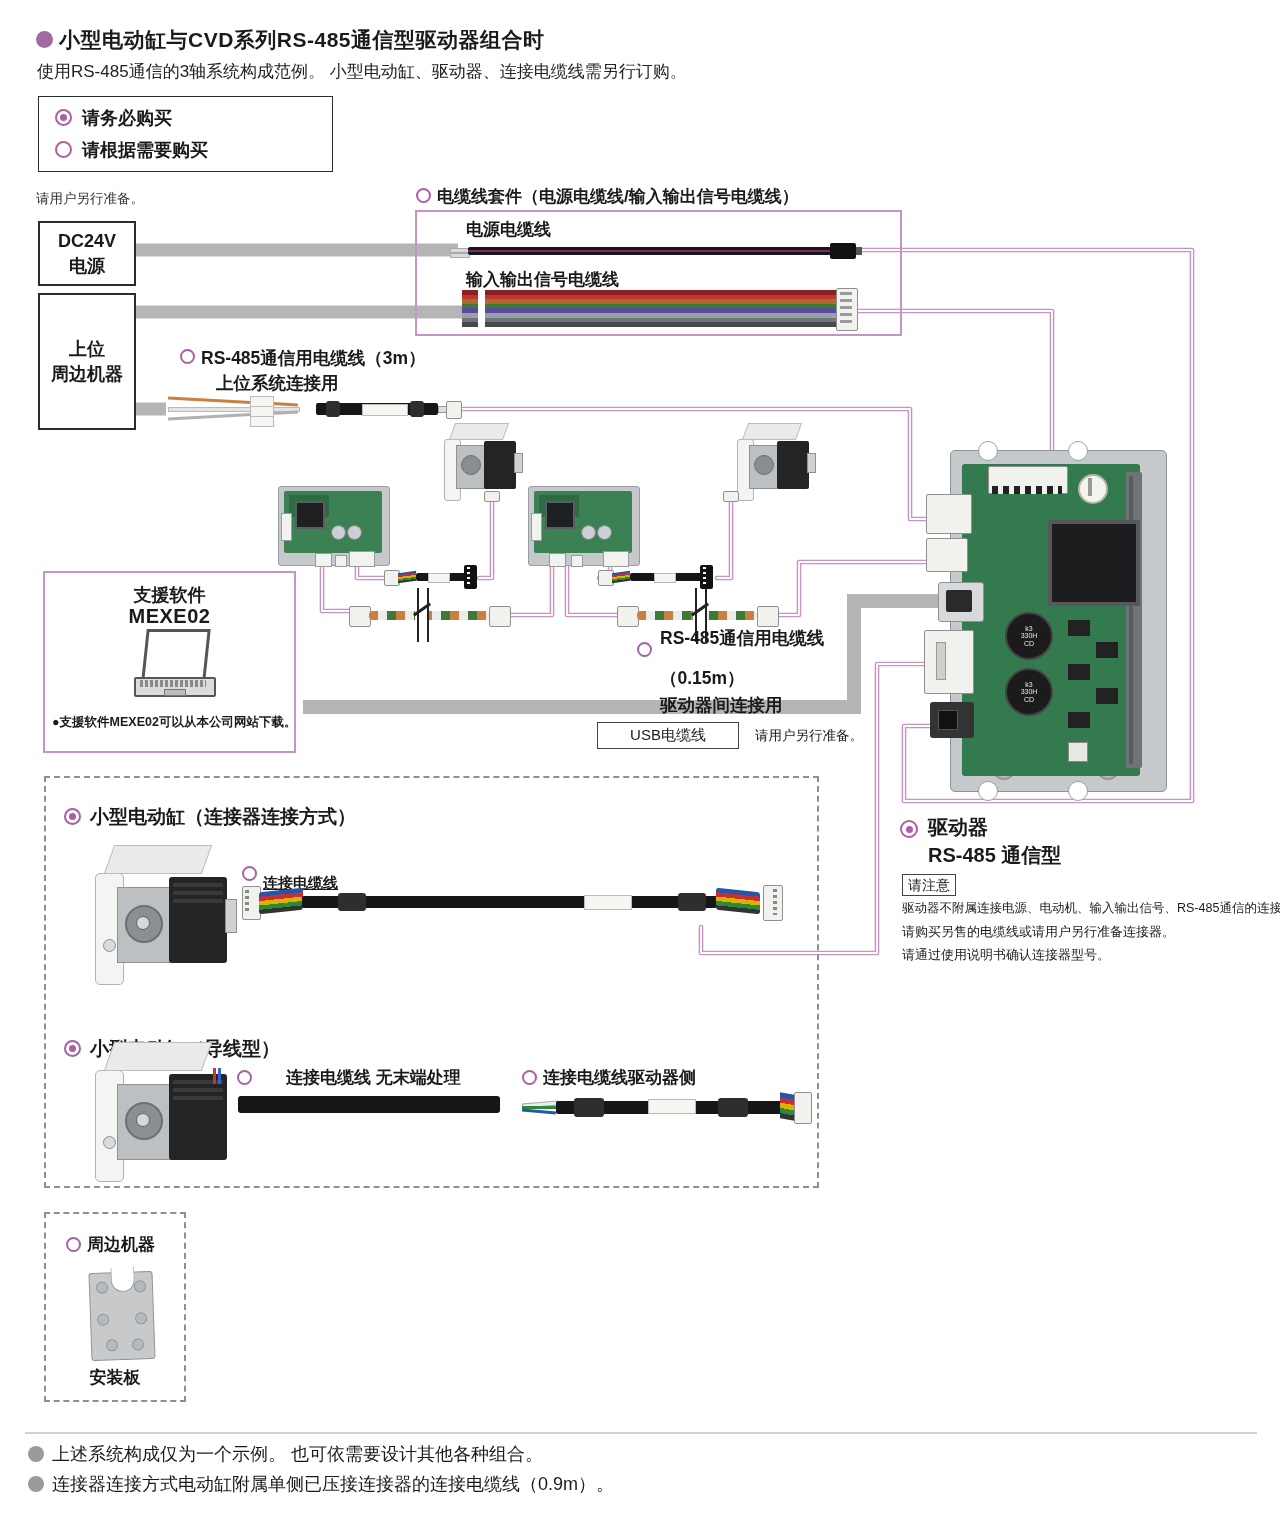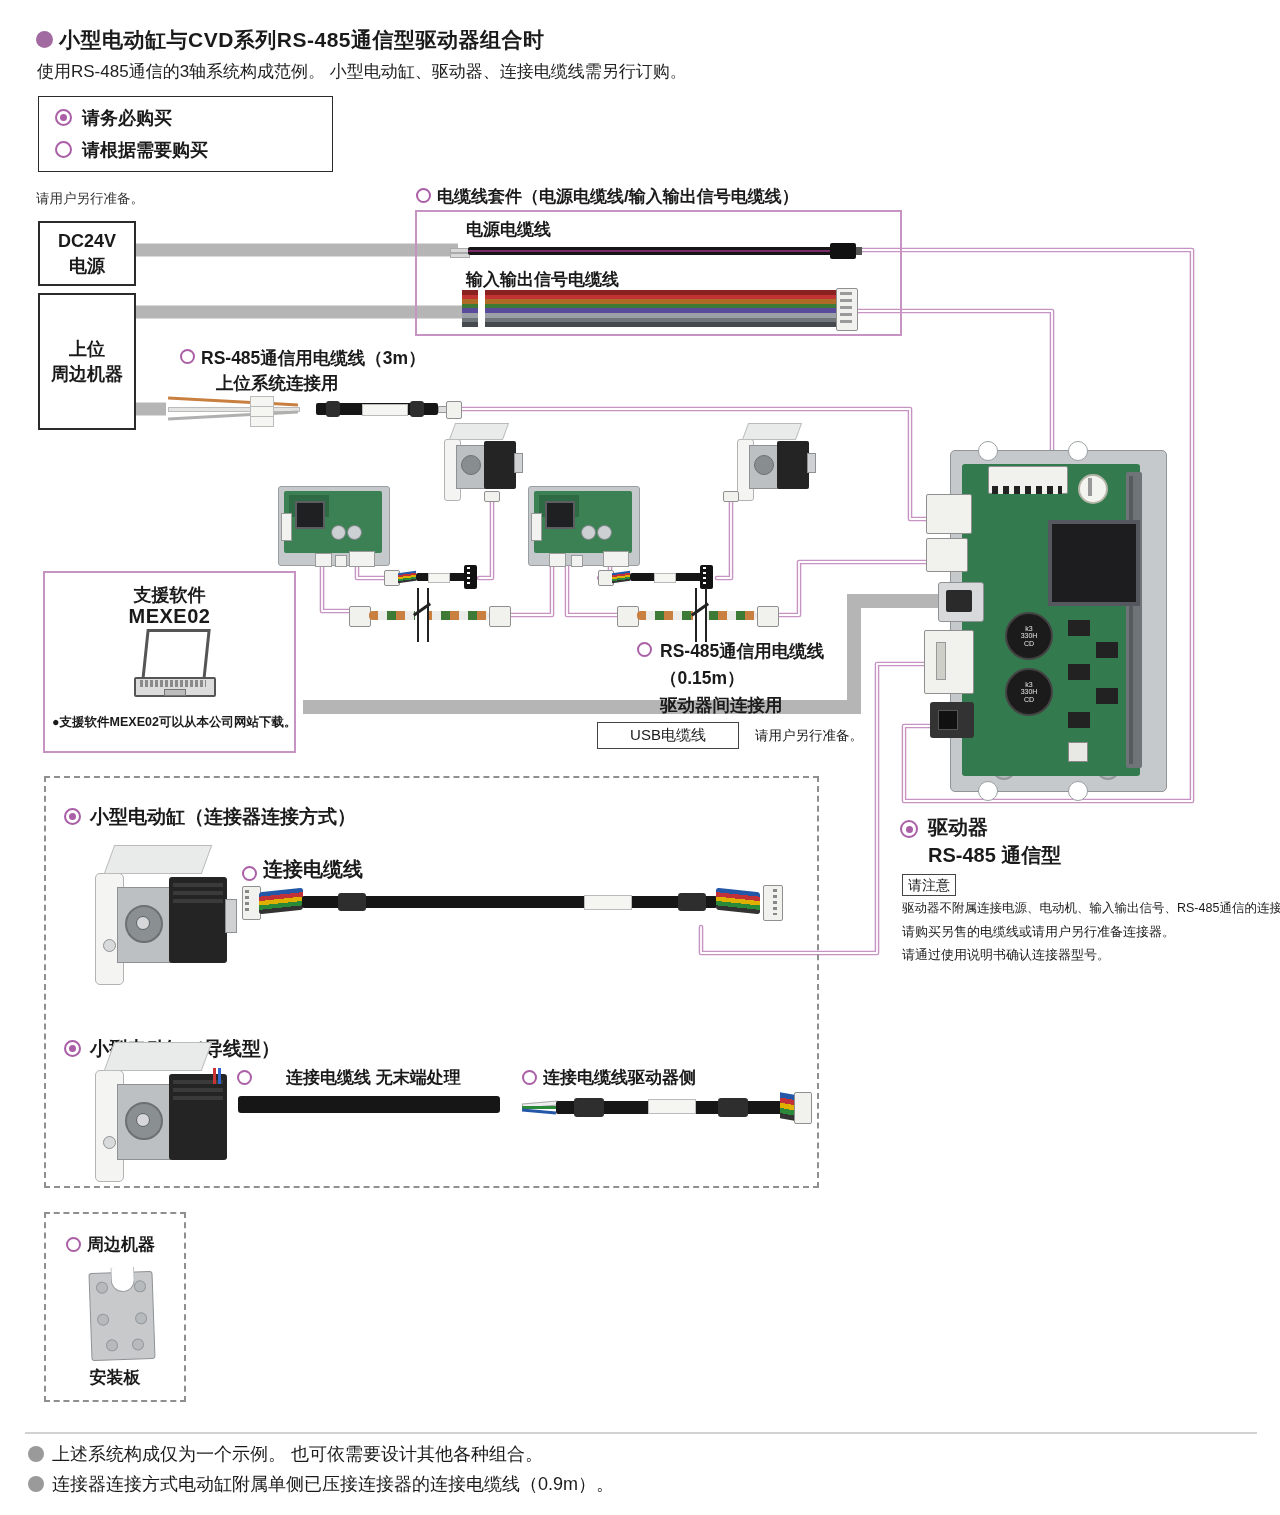--- a/index.html
+++ b/index.html
@@ -250,21 +250,21 @@
     <div class="abs wconn" style="left:0;top:2px;width:20px;height:19px;"></div>
     <div class="abs twist" style="left:20px;top:7px;width:120px;height:9px;"></div>
     <div class="abs wconn" style="left:140px;top:2px;width:20px;height:19px;"></div>
     <div class="abs" style="left:76px;top:-8px;width:14px;height:40px;background:#fff;"></div>
   </div>
   <div class="breakmark" style="left:695px;top:588px;"></div>
   <div class="breakmark" style="left:705px;top:588px;"></div>
   <div class="abs" style="left:690px;top:608px;width:20px;height:3px;background:#222;transform:rotate(-35deg);"></div>
 
   <span class="abs ring" style="left:637px;top:642px;width:15px;height:15px;"></span>
-  <div class="abs b" style="left:660px;top:639px;font-size:17.5px;">RS-485通信用电缆线</div>
+  <div class="abs b" style="left:660px;top:626px;font-size:17.5px;">RS-485通信用电缆线</div>
   <div class="abs b" style="left:660px;top:666px;font-size:17.5px;">（0.15m）</div>
   <div class="abs b" style="left:660px;top:693px;font-size:17.5px;">驱动器间连接用</div>
 
   <div class="abs purplebox" style="left:43px;top:571px;width:253px;height:182px;background:#fff;"></div>
   <div class="abs b" style="left:43px;top:583px;width:253px;text-align:center;font-size:18px;">支援软件</div>
   <div class="abs b" style="left:43px;top:605px;width:253px;text-align:center;font-size:20px;letter-spacing:0.5px;">MEXE02</div>
 
   <div class="abs" style="left:132px;top:629px;width:84px;height:76px;">
     <div class="abs" style="left:12px;top:0;width:58px;height:46px;background:#fff;border:3px solid #555;transform:skewX(-6deg);"></div>
     <div class="abs" style="left:2px;top:48px;width:78px;height:16px;background:#dcdcdc;border:2px solid #555;border-radius:2px;"></div>
@@ -347,21 +347,21 @@
       <div class="face"></div>
     <div class="hub"></div>
       <div class="hub2"></div>
       <div class="body"></div>
     <div class="rib"></div>
       <div class="rib" style="top:48px;"></div>
       <div class="rib" style="top:56px;"></div>
     <div class="nub"></div>
   </div>
   <span class="abs ring" style="left:242px;top:866px;width:15px;height:15px;"></span>
-  <div class="abs b" style="left:263px;top:856px;font-size:20px;">连接电缆线</div>
+  <div class="abs b" style="left:263px;top:874px;font-size:15px;text-decoration:underline;">连接电缆线</div>
 
   <div class="abs" style="left:242px;top:882px;width:556px;height:44px;">
     <div class="abs wconn" style="left:0;top:4px;width:17px;height:32px;"></div>
     <div class="abs" style="left:3px;top:8px;width:4px;height:24px;background:repeating-linear-gradient(#888 0 3px,#f1f1ee 3px 6px);"></div>
     <div class="abs fan" style="left:17px;top:8px;width:44px;height:22px;transform:skewY(-6deg);border-radius:3px;"></div>
     <div class="abs blackbar" style="left:60px;top:14px;width:415px;height:12px;"></div>
     <div class="abs ferrule" style="left:96px;top:11px;width:28px;height:18px;"></div>
     <div class="abs ferrule" style="left:436px;top:11px;width:28px;height:18px;"></div>
     <div class="abs cablelabel" style="left:342px;top:13px;width:46px;height:13px;"></div>
     <div class="abs fan" style="left:474px;top:8px;width:44px;height:22px;transform:skewY(6deg);border-radius:3px;"></div>

